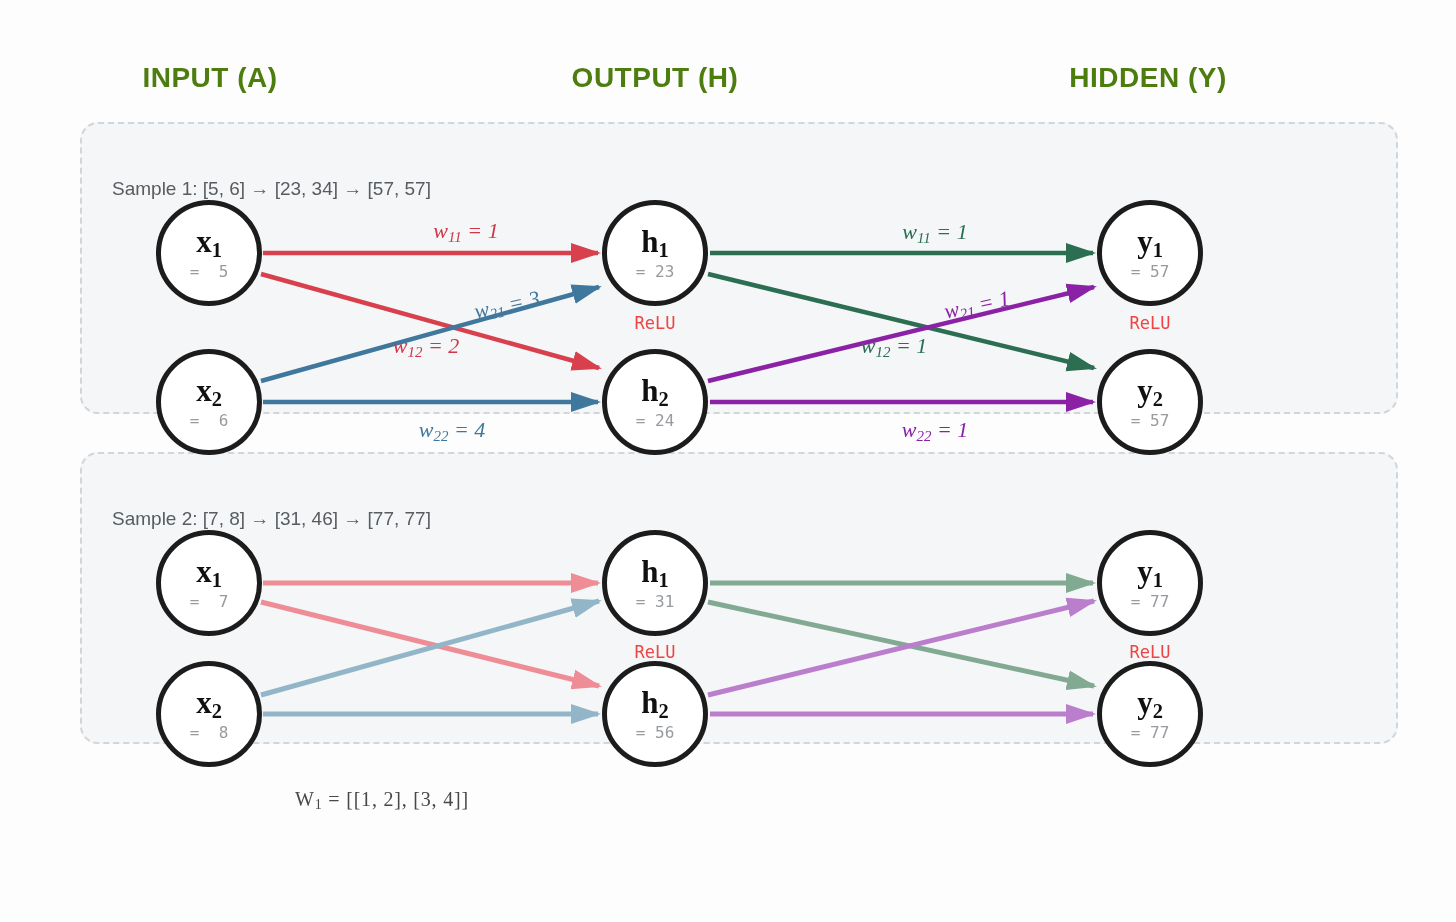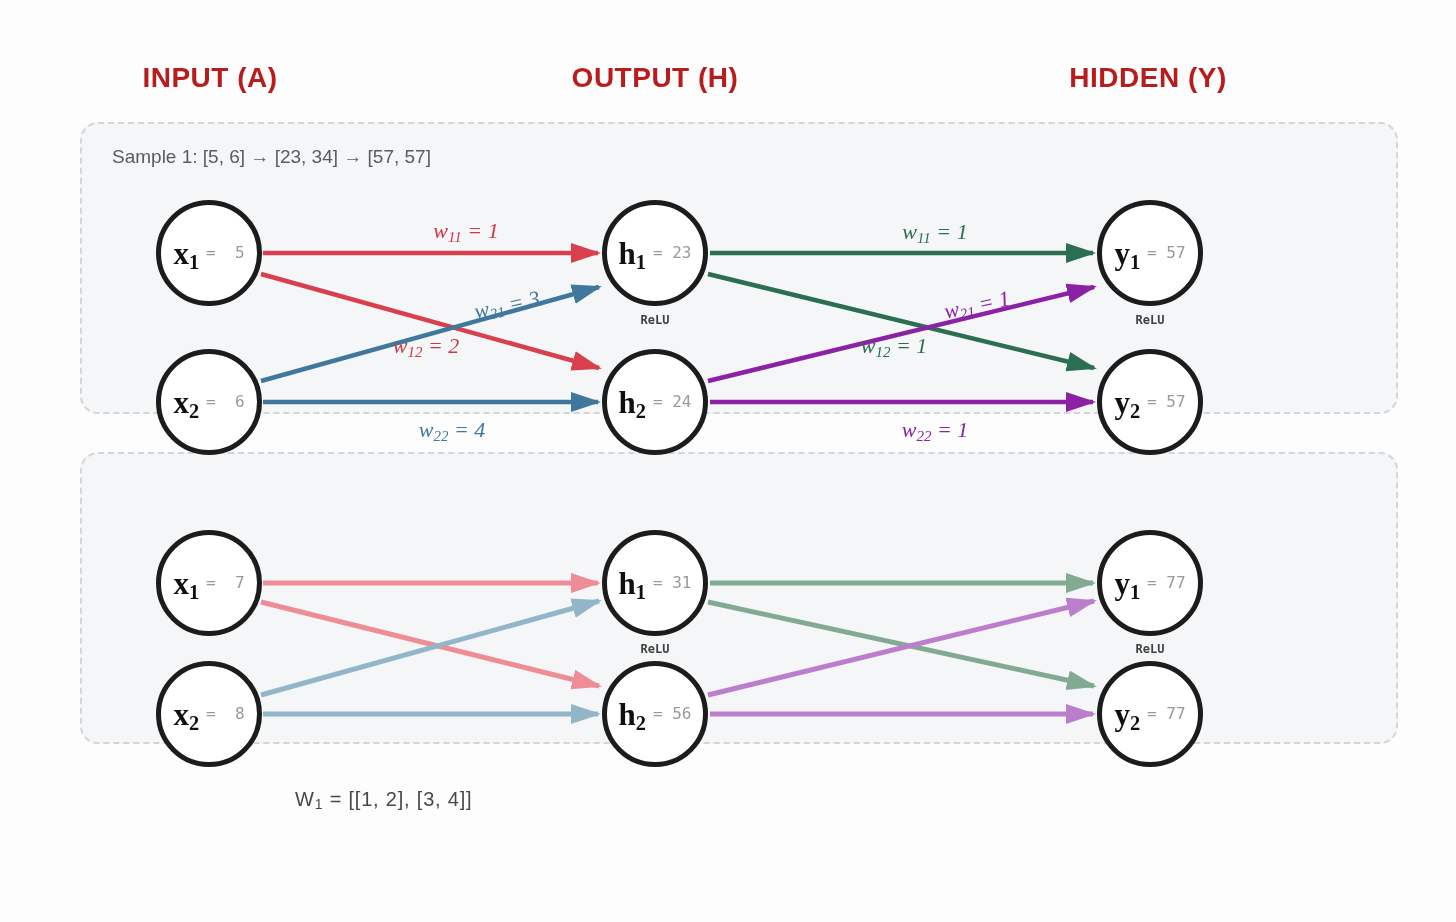--- a/index.html
+++ b/index.html
@@ -2,83 +2,84 @@
 <html><head>
 <meta charset="utf-8">
 <style>
   html, body { margin:0; padding:0; background:#fdfdfd; }
   .canvas {
     position:relative; width:1456px; height:922px; background:#fdfdfd;
     font-family:"Liberation Sans", sans-serif; overflow:hidden;
   }
   .col-header {
     position:absolute; top:62px; transform:translateX(-50%);
-    font-size:28px; font-weight:bold; color:#b91c1c; letter-spacing:0.5px;
+    font-size:28px; font-weight:bold; color:#4d7c0f; letter-spacing:0.5px;
     white-space:nowrap;
   }
   .sample-box {
     position:absolute; left:80px; width:1318px; height:292px;
     box-sizing:border-box; border:2px dashed #d2d6d9; border-radius:18px;
     background:#f4f6f7;
   }
-  .sample-title { position:absolute; left:112px; font-size:19px; color:#585c60; white-space:pre; }
+  .sample-title { position:absolute; left:112px; font-size:19px; color:#585c60; white-space:pre;margin-top:32px; }
   svg.edges { position:absolute; left:0; top:0; }
   line.s1 { stroke-width:4.5; }
   line.s2 { stroke-width:5; }
   .e-red    { stroke:#d8404e; } .e-blue    { stroke:#40789d; }
   .e-green  { stroke:#2b6e51; } .e-purple  { stroke:#8b22a6; }
   .e-pink   { stroke:#ef8d96; } .e-lblue   { stroke:#93b5c8; }
   .e-sgreen { stroke:#82aa93; } .e-lpurple { stroke:#bb7ecd; }
   .node {
     position:absolute; width:106px; height:106px; box-sizing:border-box;
     border:5px solid #1c1c1c; border-radius:50%; background:#ffffff;
-    display:flex; flex-direction:row; align-items:center; justify-content:center;
+    display:flex; flex-direction:column; align-items:center; justify-content:center;
     gap:7px;
   }
   .node-label {
     font-family:"Liberation Serif", serif; font-weight:bold;
     font-size:31px; color:#101010; line-height:1;
   }
   .node-label sub { font-size:0.66em; vertical-align:-0.22em; line-height:0; }
   .node-value {
     font-family:"DejaVu Sans Mono", monospace; font-size:16px;
     color:#979a9e; white-space:pre; line-height:1;
   }
   .relu {
     position:absolute; transform:translateX(-50%);
-    font-family:"DejaVu Sans Mono", monospace; font-size:12px; color:#404040;font-weight:bold;
+    font-family:"DejaVu Sans Mono", monospace; font-size:17px; color:#ef4444;
   }
   .wlabel {
     position:absolute; transform:translate(-50%,-50%);
     font-family:"Liberation Serif", serif; font-style:italic;
     font-size:22px; white-space:pre; line-height:1;
   }
   .wlabel.rot { transform:translate(-50%,-50%) rotate(-12deg); }
   .wlabel sub { font-size:0.68em; vertical-align:-0.25em; line-height:0; font-style:italic; }
   .c-red    { color:#cf3746; } .c-blue   { color:#40789d; }
   .c-green  { color:#2b6e51; } .c-purple { color:#8b22a6; }
   .footer-eq {
-    position:absolute; font-family:Liberation Sans, sans-serif;
+    position:absolute; font-family:Liberation Serif, serif;
     font-size:20px; color:#46494c; letter-spacing:0.8px; white-space:pre;
   }
   .footer-eq sub { font-size:0.7em; vertical-align:-0.2em; }
 </style>
 </head>
 <body>
 
 <div class="canvas">
 
   <div class="col-header" style="left:210px">INPUT (A)</div>
   <div class="col-header" style="left:655px">OUTPUT (H)</div>
   <div class="col-header" style="left:1148px">HIDDEN (Y)</div>
 
   <div class="sample-box" style="top:122px"></div>
   <div class="sample-box" style="top:452px"></div>
 
   <div class="sample-title" style="top:146px">Sample 1: [5, 6] → [23, 34] → [57, 57]</div>
+  <div class="sample-title" style="top:476px">Sample 2: [7, 8] → [31, 46] → [77, 77]</div>
 
   <svg class="edges" width="1456" height="922">
     <defs>
       <marker id="m-red" markerUnits="userSpaceOnUse" markerWidth="30" markerHeight="22" refX="27" refY="11" orient="auto">
           <polygon points="0,1 30,11 0,21" fill="#d8404e"></polygon>
         </marker>
       <marker id="m-blue" markerUnits="userSpaceOnUse" markerWidth="30" markerHeight="22" refX="27" refY="11" orient="auto">
           <polygon points="0,1 30,11 0,21" fill="#40789d"></polygon>
         </marker>
       <marker id="m-green" markerUnits="userSpaceOnUse" markerWidth="30" markerHeight="22" refX="27" refY="11" orient="auto">

